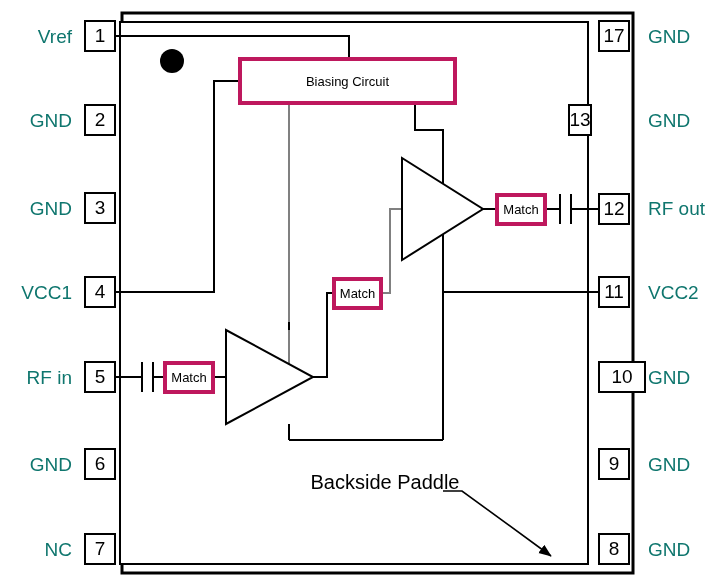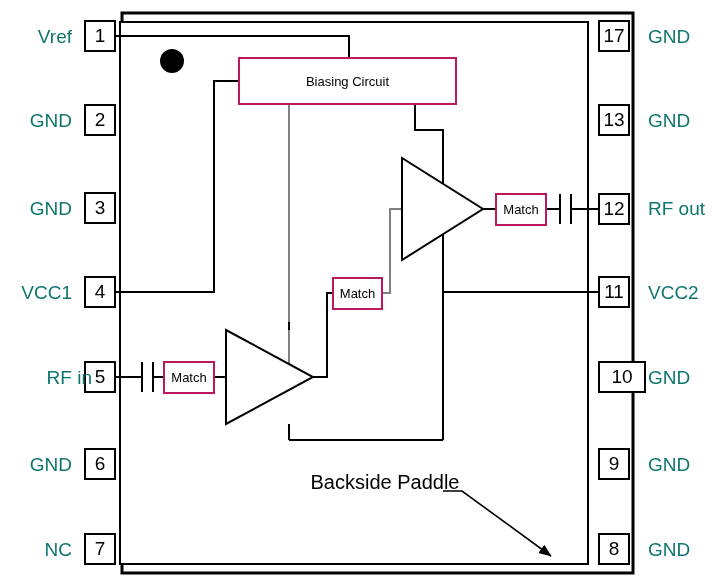--- a/index.html
+++ b/index.html
@@ -37,21 +37,21 @@
     color: #000;
     display: flex;
     align-items: center;
     justify-content: center;
     border: 2px solid #000;
     background: #fff;
     box-sizing: border-box;
   }
   .blk {
     position: absolute;
-    border: 2px solid #be185d;
+    border: 4px solid #be185d;
     background: #fff;
     box-sizing: border-box;
     display: flex;
     align-items: center;
     justify-content: center;
     color: #000;
   }
   .blk-bias  { font-size: 13px; }
   .blk-match { font-size: 13px; }
   .paddle-note {
@@ -161,28 +161,28 @@
     <span>6</span>
   </div>
   <div class="pin-num" style="left:84px;top:533px;width:32px;height:32px;">
     <span>7</span>
   </div>
 
   <div class="pin-label left" style="left:0px;top:27px;width:72px;">Vref</div>
   <div class="pin-label left" style="left:0px;top:111px;width:72px;">GND</div>
   <div class="pin-label left" style="left:0px;top:199px;width:72px;">GND</div>
   <div class="pin-label left" style="left:0px;top:283px;width:72px;">VCC1</div>
-  <div class="pin-label left" style="left:0px;top:368px;width:72px;padding-left:20px;">RF in</div>
+  <div class="pin-label left" style="left:0px;top:368px;width:72px;">RF in</div>
   <div class="pin-label left" style="left:0px;top:455px;width:72px;">GND</div>
   <div class="pin-label left" style="left:0px;top:540px;width:72px;">NC</div>
 
   <div class="pin-num" style="left:598px;top:20px;width:32px;height:32px;">
     <span>17</span>
   </div>
-  <div class="pin-num" style="left:598px;top:104px;width:32px;height:32px;">
+  <div class="pin-num" style="left:568px;top:104px;width:24px;height:32px;">
     <span>13</span>
   </div>
   <div class="pin-num" style="left:598px;top:193px;width:32px;height:32px;">
     <span>12</span>
   </div>
   <div class="pin-num" style="left:598px;top:276px;width:32px;height:32px;">
     <span>11</span>
   </div>
   <div class="pin-num" style="left:598px;top:361px;width:48px;height:32px;">
     <span>10</span>

